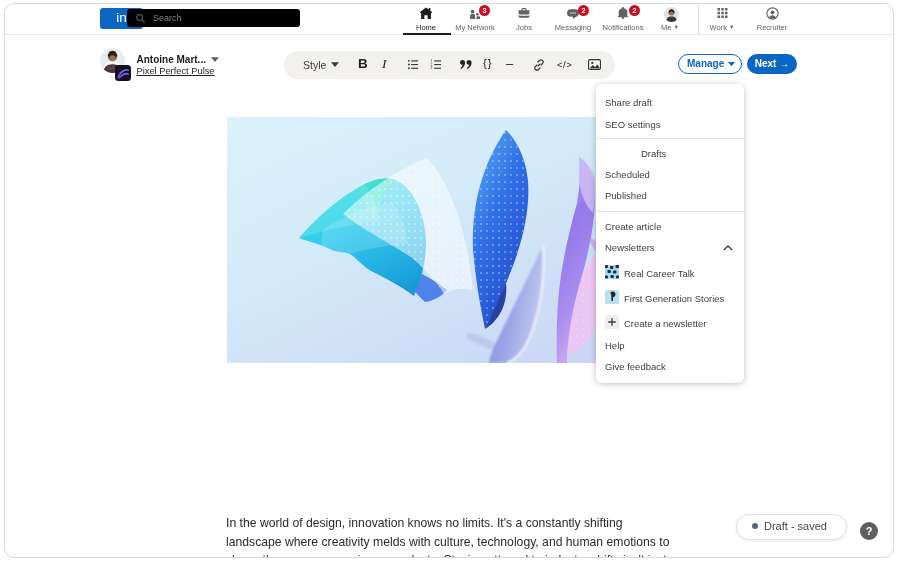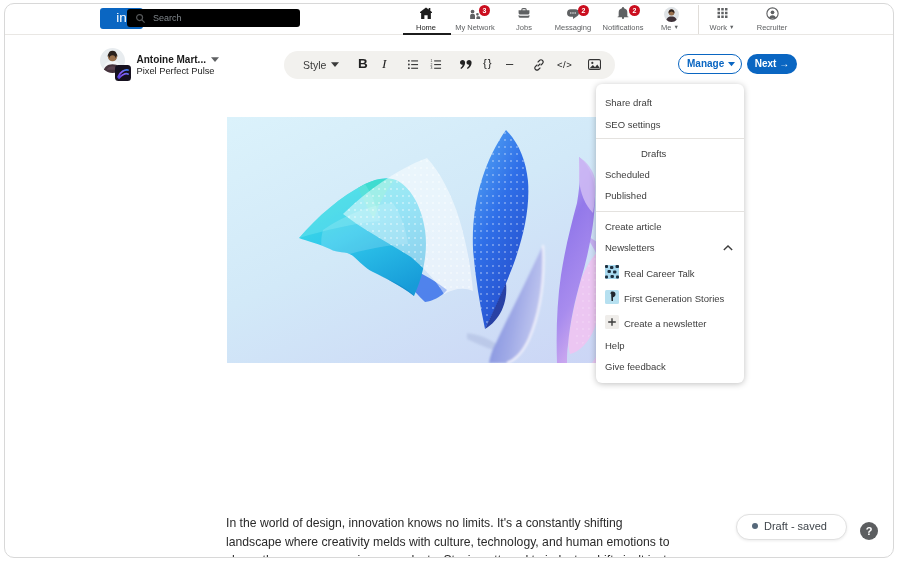--- a/index.html
+++ b/index.html
@@ -117,21 +117,21 @@
               <stop offset="1" stop-color="#3b82f6"></stop>
        </linearGradient>
      </defs>
      <rect width="16" height="16" rx="3.5" fill="#16111f"></rect>
      <path d="M3 12 C5 7 10 4 13 5 M4 13 C7 10 11 8 13 9" stroke="url(#swirl)" stroke-width="1.8" fill="none" stroke-linecap="round"></path>
    </svg>
    <div class="abs" style="left:136.5px; top:53.5px; font-size:10px; font-weight:bold; color:#1a1a1a;">Antoine Mart...</div>
    <svg class="abs" style="left:211px; top:57px;" width="8" height="6" viewBox="0 0 10 7" fill="#5f6163">
           <path d="M0 0h10L5 6z"></path>
         </svg>
-   <div class="abs" style="left:136.5px; top:66px; font-size:9.3px; color:#242424;">Pixel Perfect Pulse</div>
+   <div class="abs" style="left:136.5px; top:66px; font-size:9.3px; color:#242424;text-decoration:underline;">Pixel Perfect Pulse</div>
 
    <div class="abs" style="left:284px; top:51px; width:331px; height:28px; background:#f2f1ee; border-radius:14px;"></div>
    <div class="abs" style="left:303px; top:59px; font-size:10.5px; color:#3a3a3a;">Style</div>
    <svg class="abs" style="left:331px; top:62px;" width="8" height="6" viewBox="0 0 10 7" fill="#3a3a3a">
           <path d="M0 0h10L5 6z"></path>
         </svg>
    <div class="abs" style="left:358px; top:56px; font-size:13.5px; font-weight:bold; color:#222;">B</div>
    <div class="abs" style="left:382px; top:56px; font-size:13.5px; font-style:italic; font-family:'Liberation Serif',serif; color:#222;">I</div>
 
    <svg class="abs" style="left:407px; top:59px;" width="12" height="11" viewBox="0 0 24 24" fill="#333">

